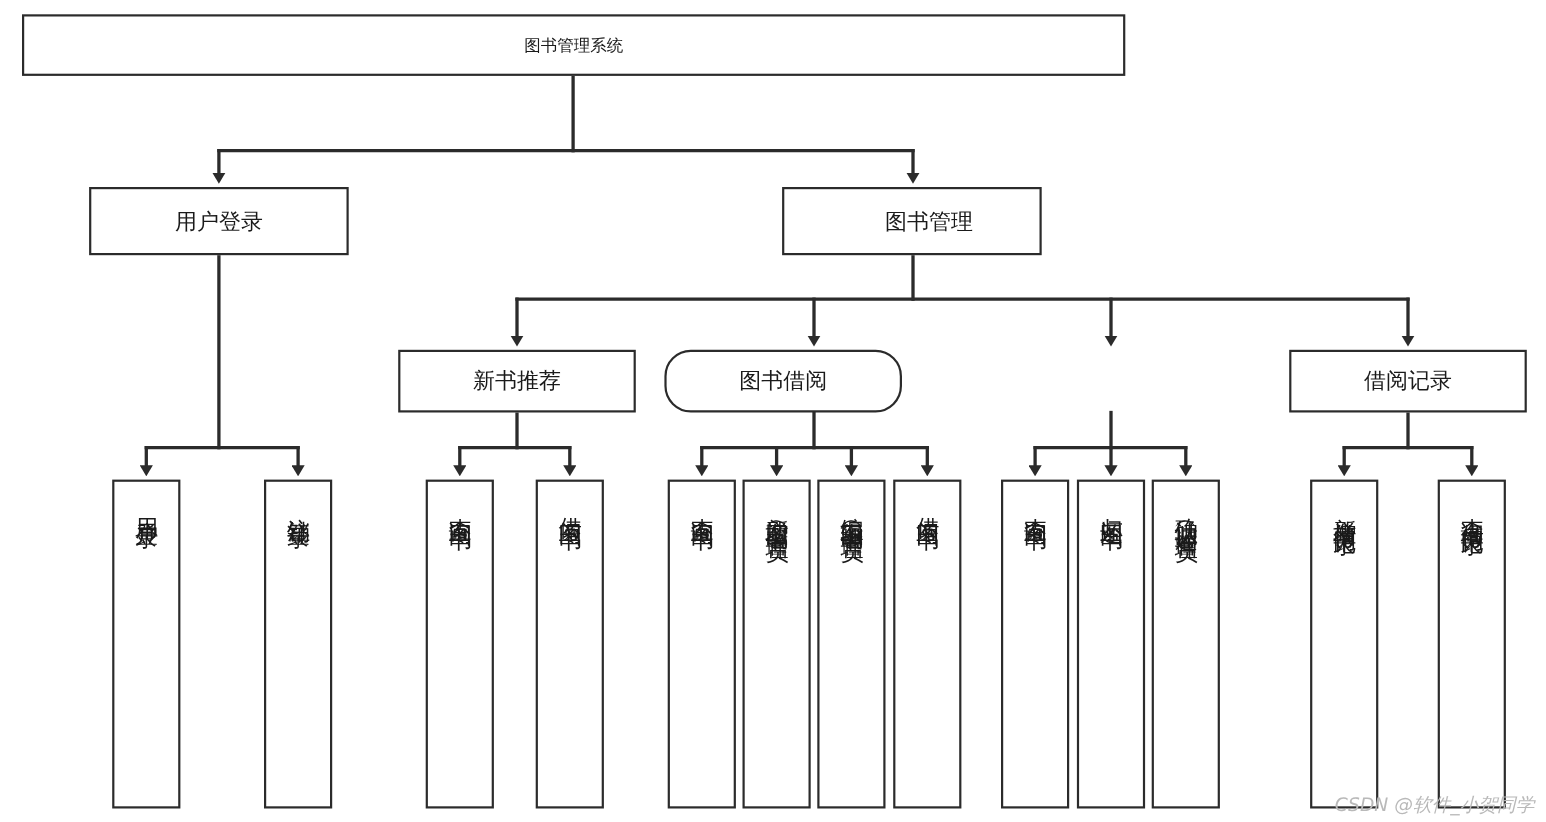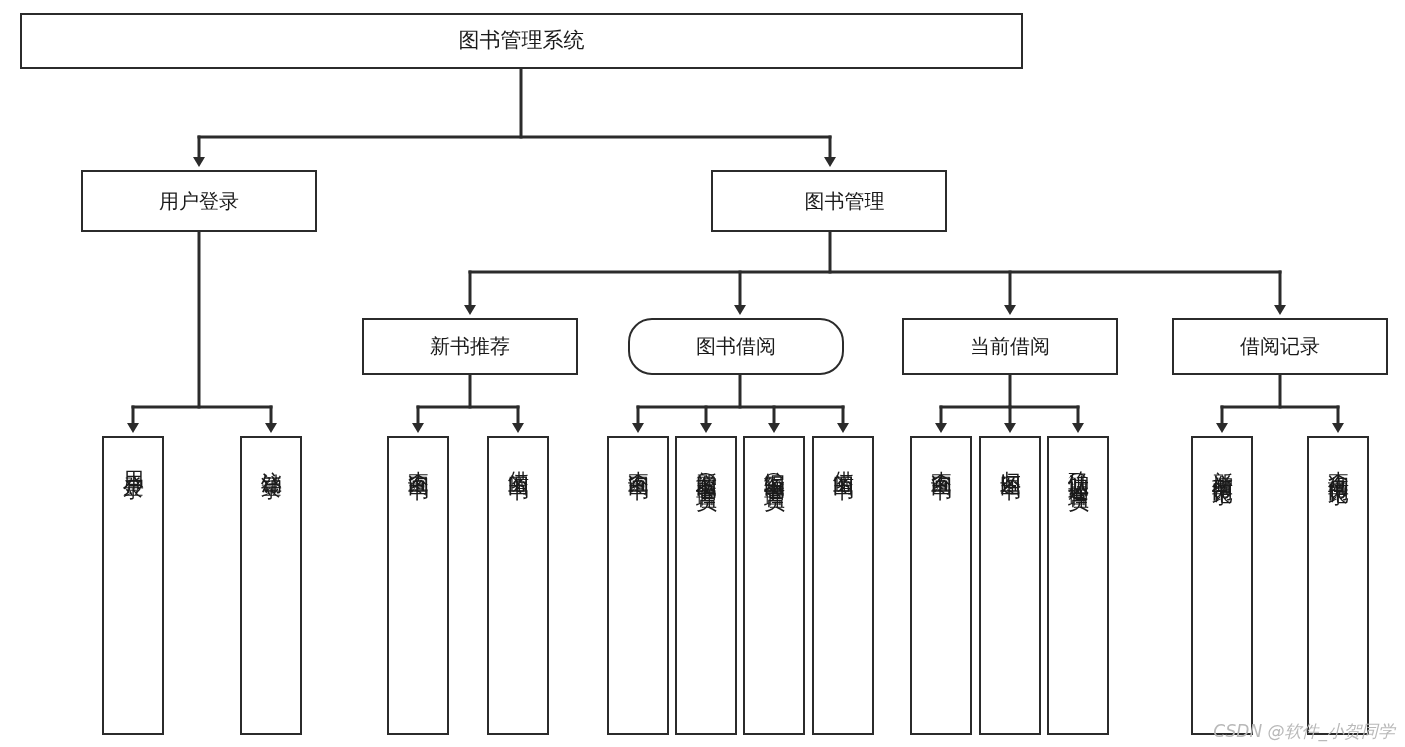--- a/index.html
+++ b/index.html
@@ -37,21 +37,21 @@
   .node .label{
     display:block;
     text-align:center;
     line-height:1.22;
     white-space:pre;
   }
   
   .node.root{
     left:20px; top:13px;
     width:1003px; height:56px;
-    font-size:21px;
+    font-size:15px;
   }
   
   .node.lvl2{
     top:170px;
     width:236px; height:62px;
     font-size:20px;
   }
   
   .node.lvl3{
     top:318px;
@@ -149,25 +149,22 @@
   <div class="node lvl2" style="left:81px;">
     <span class="label">用户登录</span>
   </div>
   <div class="node lvl2" style="left:711px;padding-left:31px;">
     <span class="label">图书管理</span>
   </div>
 
   <div class="node lvl3" style="left:362px;">
     <span class="label">新书推荐</span>
   </div>
-  <div class="node lvl3" style="left:628px;border-radius:24px;">
+  <div class="node lvl3" style="left:604px;border-radius:24px;">
     <span class="label">图书借阅</span>
-  </div>
-  <div class="node lvl3" style="left:902px;">
-    <span class="label">当前借阅</span>
   </div>
   <div class="node lvl3" style="left:1172px;">
     <span class="label">借阅记录</span>
   </div>
 
   <div class="node leaf" style="left:102px;">
     <span class="label">用户登录</span>
   </div>
   <div class="node leaf" style="left:240px;">
     <span class="label">注销登录</span>

